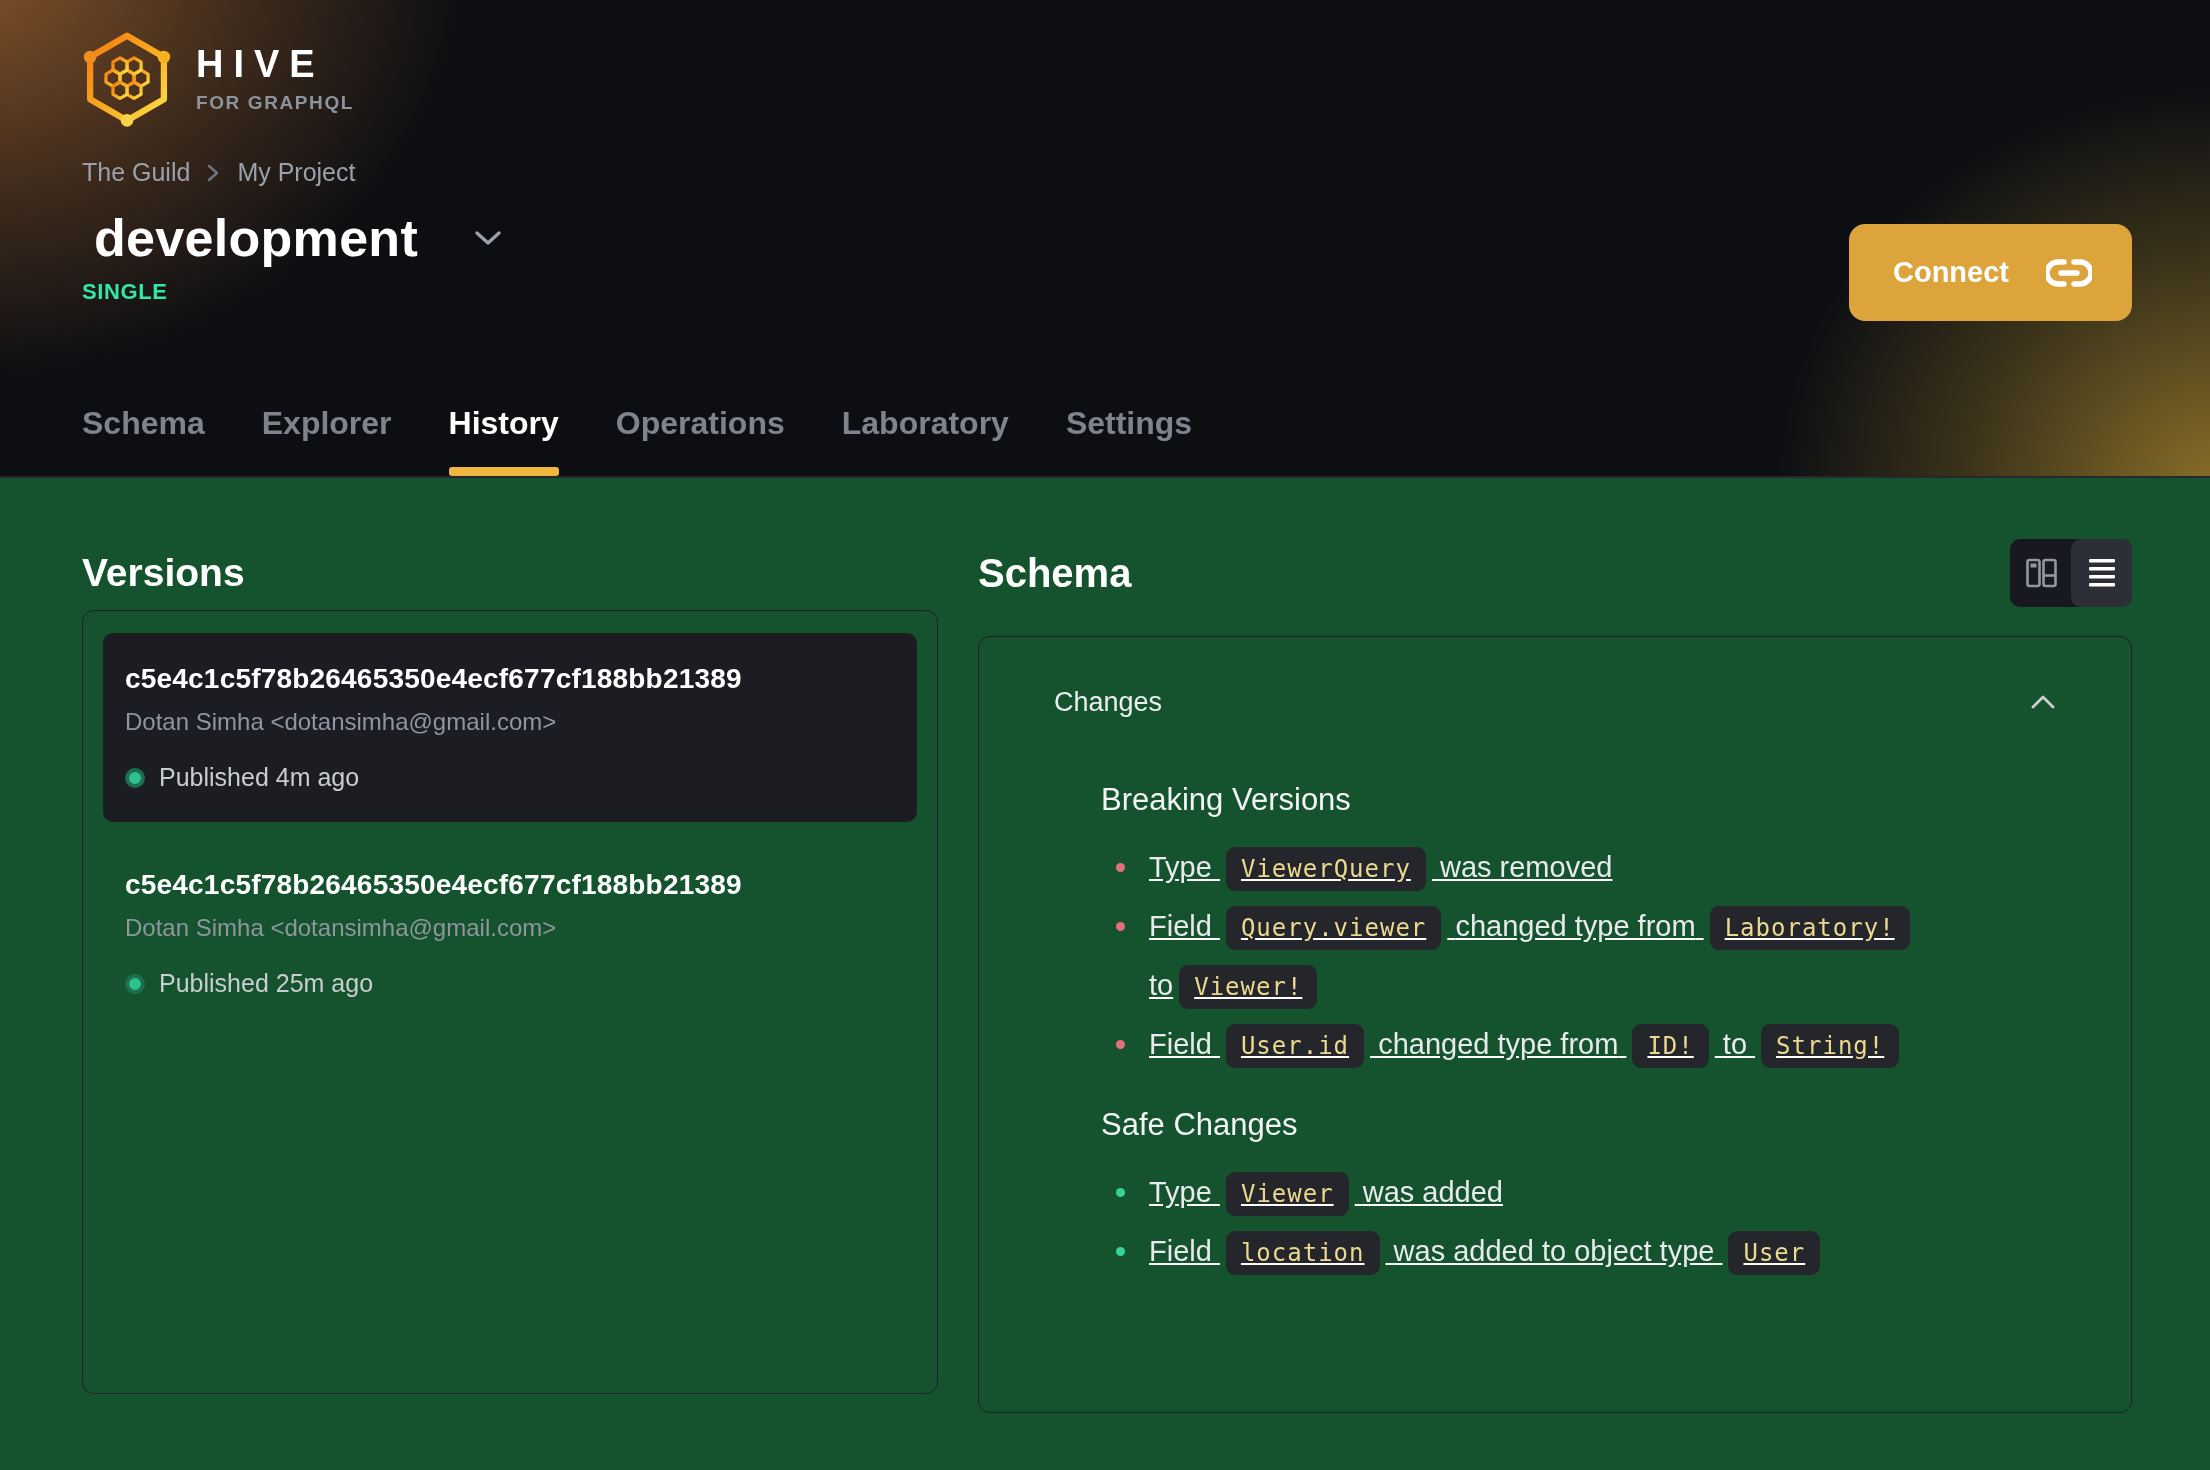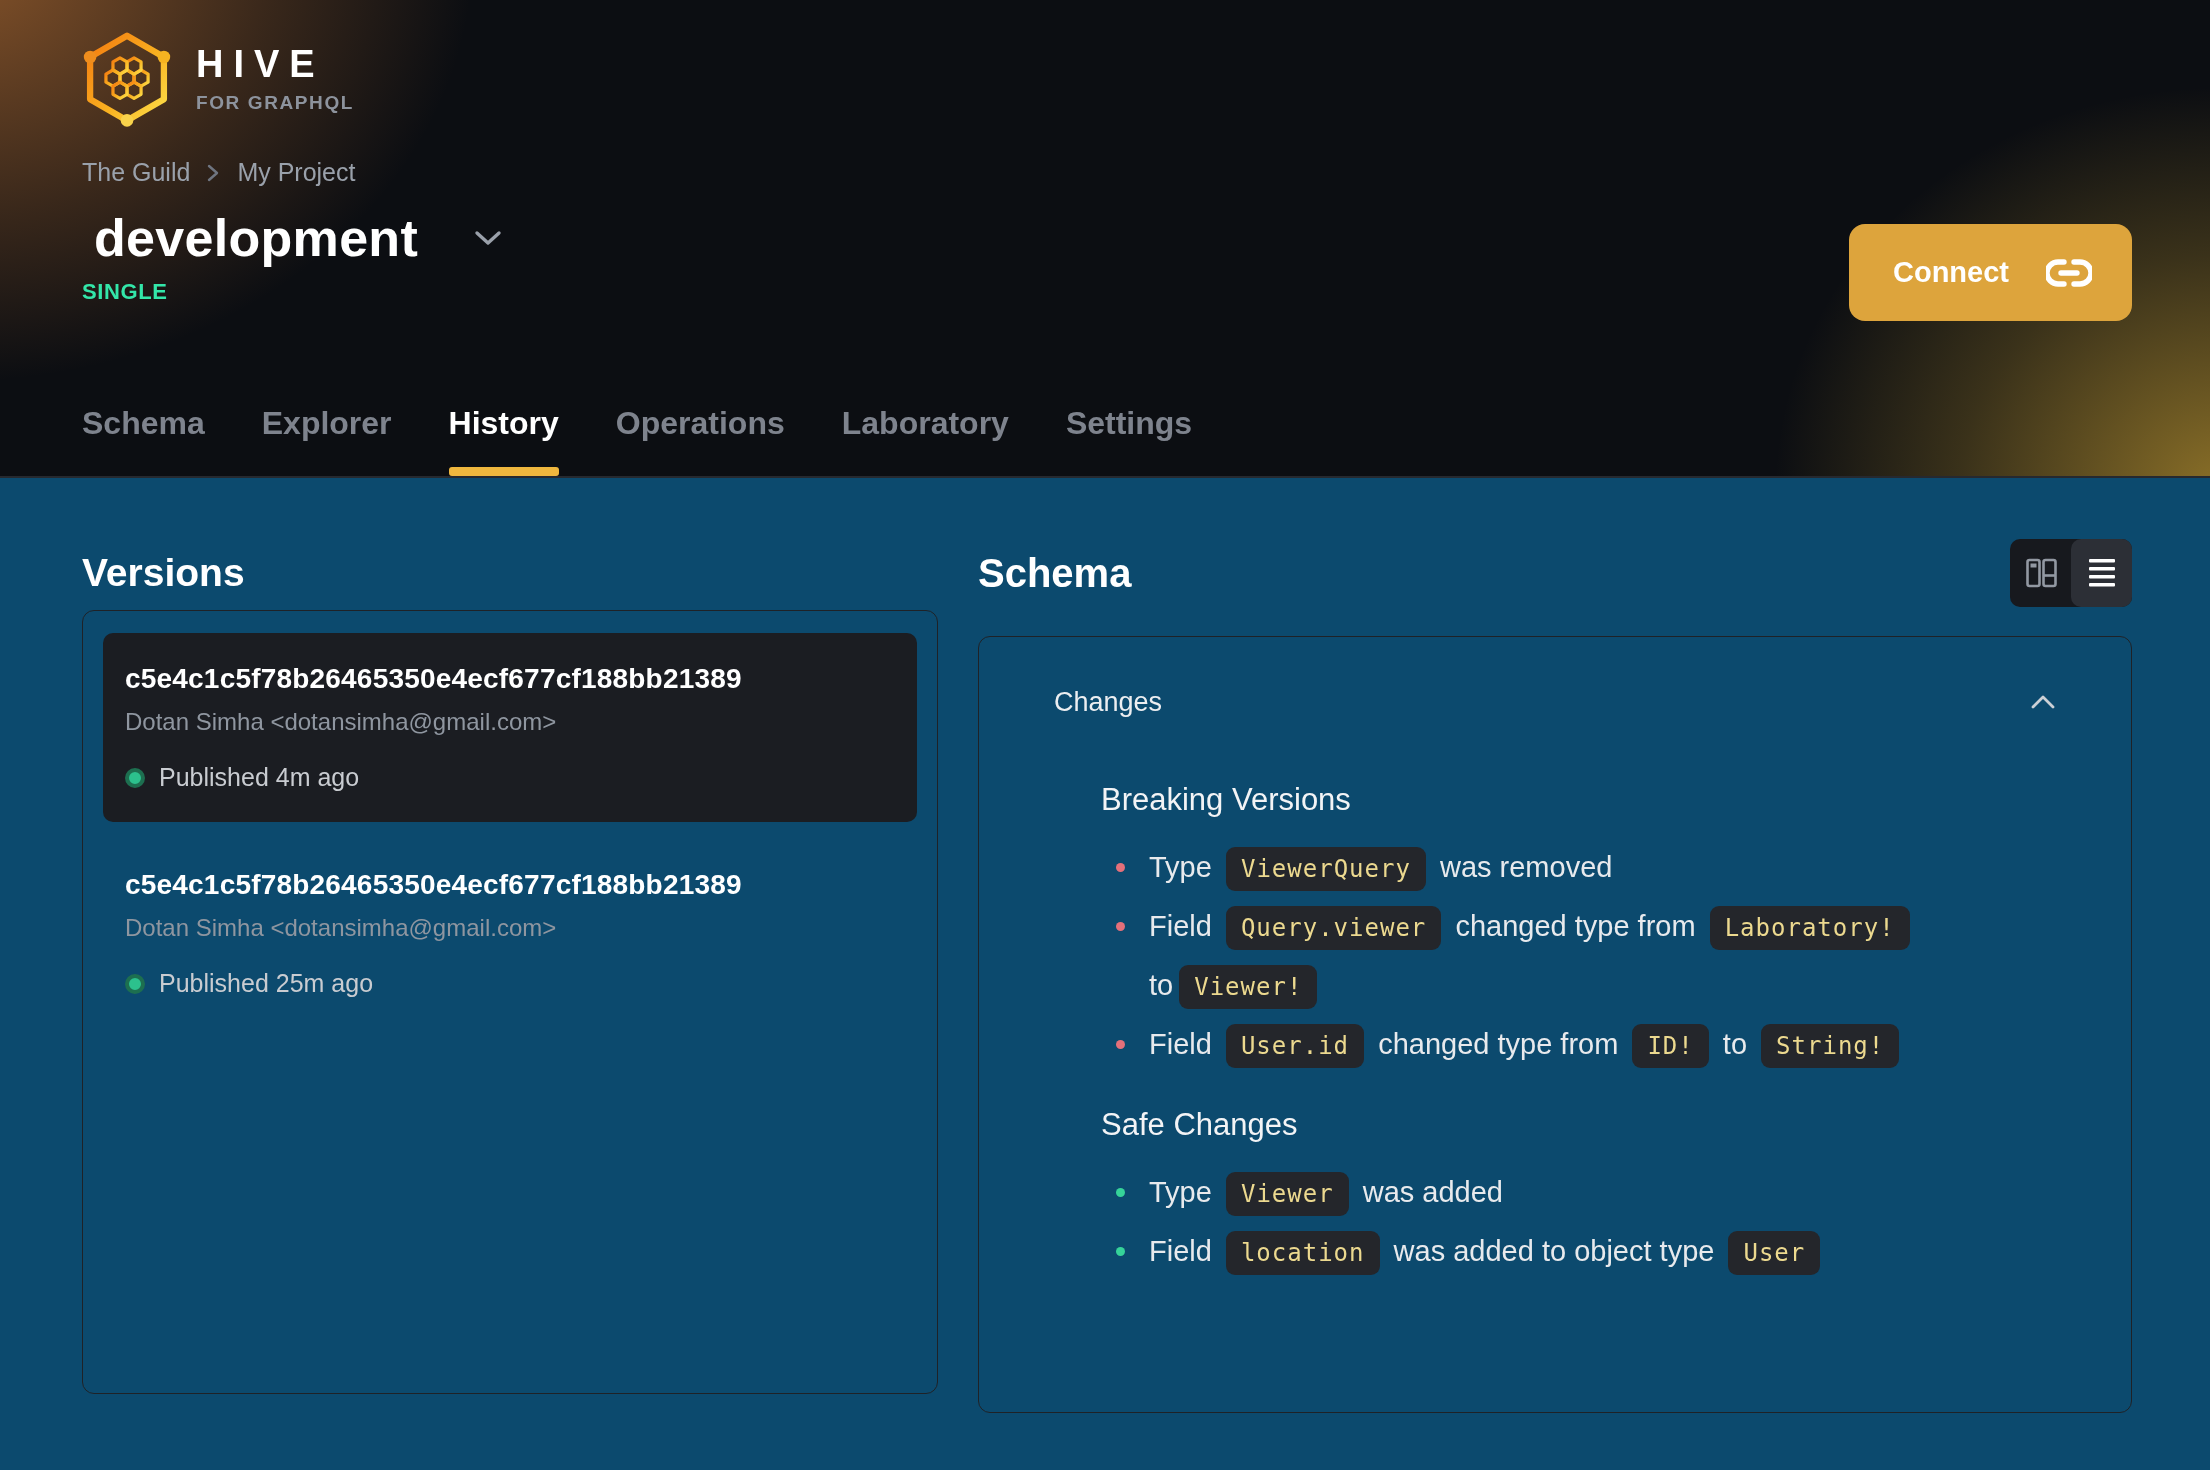--- a/index.html
+++ b/index.html
@@ -1,21 +1,21 @@
 <!DOCTYPE html>
 <html><head>
 <meta charset="utf-8">
 <style>
   * { box-sizing: border-box; }
   html, body { margin: 0; padding: 0; background: #08090c; }
   .page {
     position: relative;
     width: 2210px;
     height: 1470px;
-    background: #0c4a6e;
+    background: #14532d;
     font-family: "Liberation Sans", "DejaVu Sans", sans-serif;
     color: #ffffff;
     overflow: hidden;
   }
 
   
   header.app-header {
     position: relative;
     height: 478px;
     border-bottom: 2px solid #26292f;
@@ -86,21 +86,21 @@
     border: 1px solid #1f2227; border-radius: 12px;
     padding: 50px 75px;
   }
   .changes-header { display: flex; align-items: center; justify-content: space-between; font-size: 27px; color: #eceef1; }
   .collapse-btn { background: none; border: none; padding: 0; cursor: pointer; }
 
   .section { margin-left: 47px; }
   .section.first { margin-top: 64px; }
   .section + .section { margin-top: 32px; }
   .section h3 { margin: 0; font-size: 31px; font-weight: 500; color: #f3f4f6; }
-  .change-list { list-style: none; margin: 21px 0 0 0; padding: 0; }
+  .change-list { list-style: none; margin: 21px 0 0 0; padding: 0; text-decoration: underline; }
   .change-list li {
     position: relative; padding-left: 48px;
     font-size: 29px; line-height: 57px; color: #e8eaed;
     max-width: 885px;
   }
   .change-list li::before {
     content: ""; position: absolute; left: 15px; top: 24px;
     width: 9px; height: 9px; border-radius: 50%;
   }
   .change-list.breaking li::before { background: #e5707a; }

